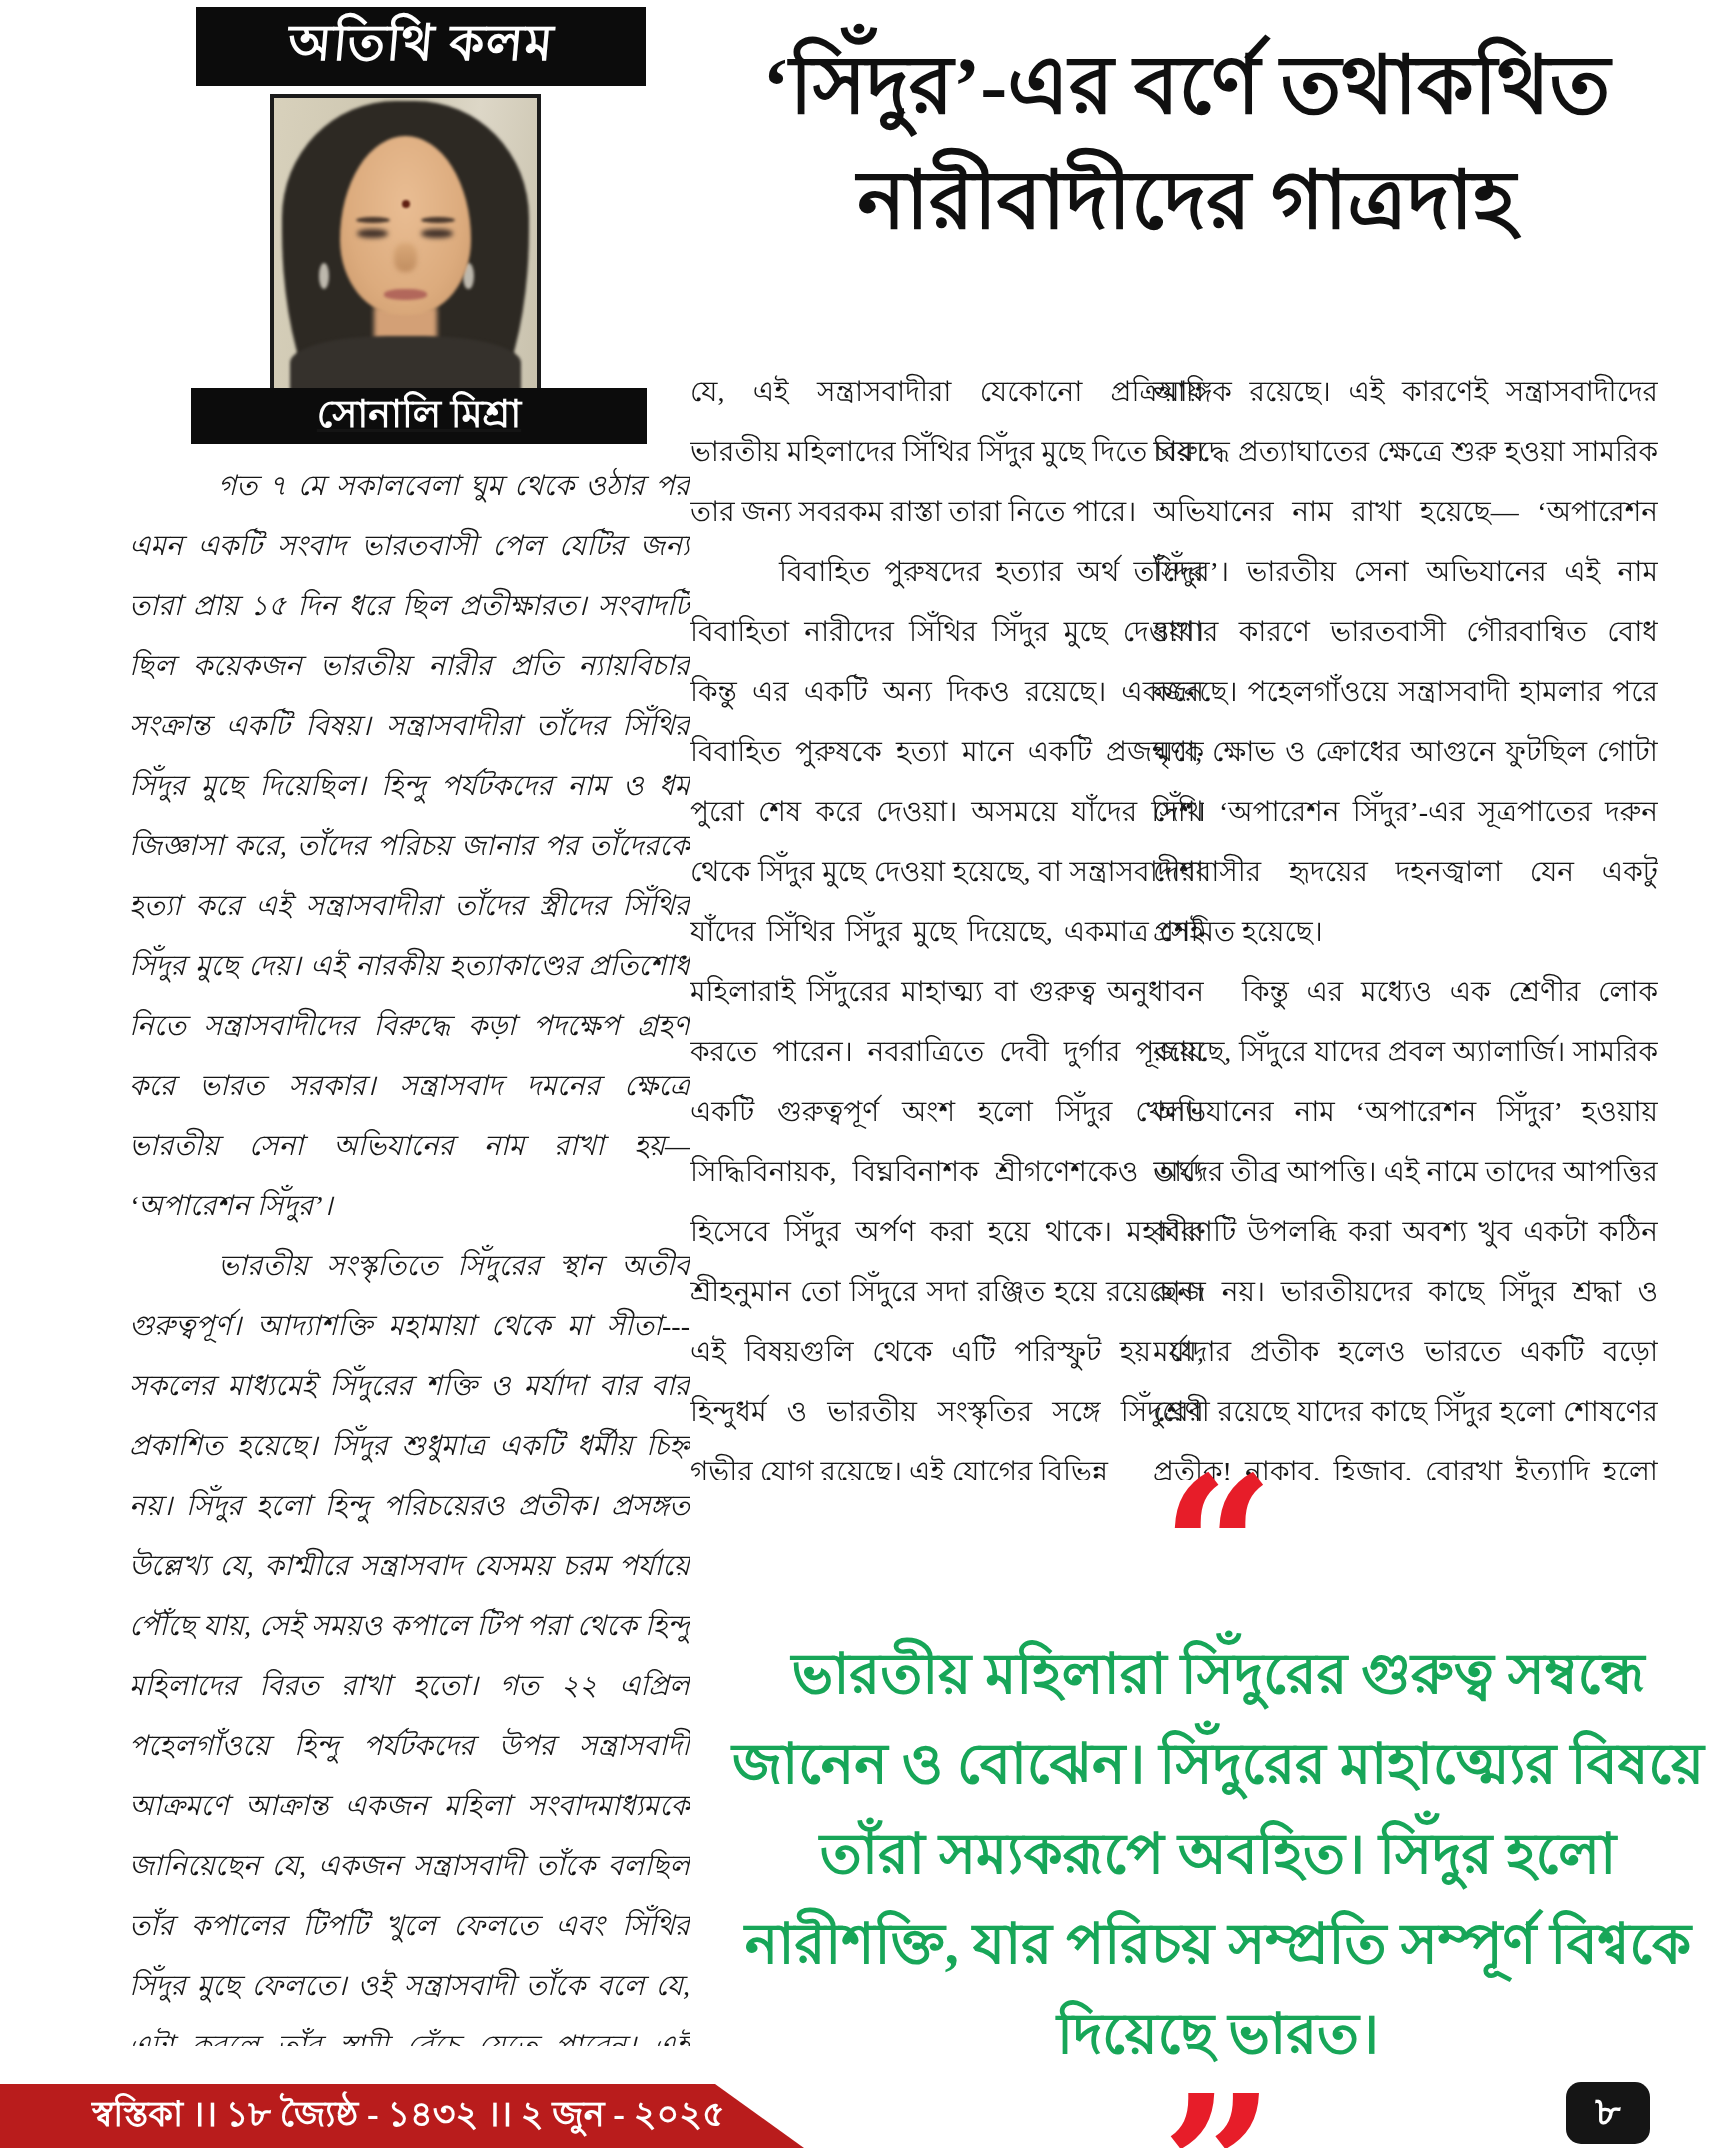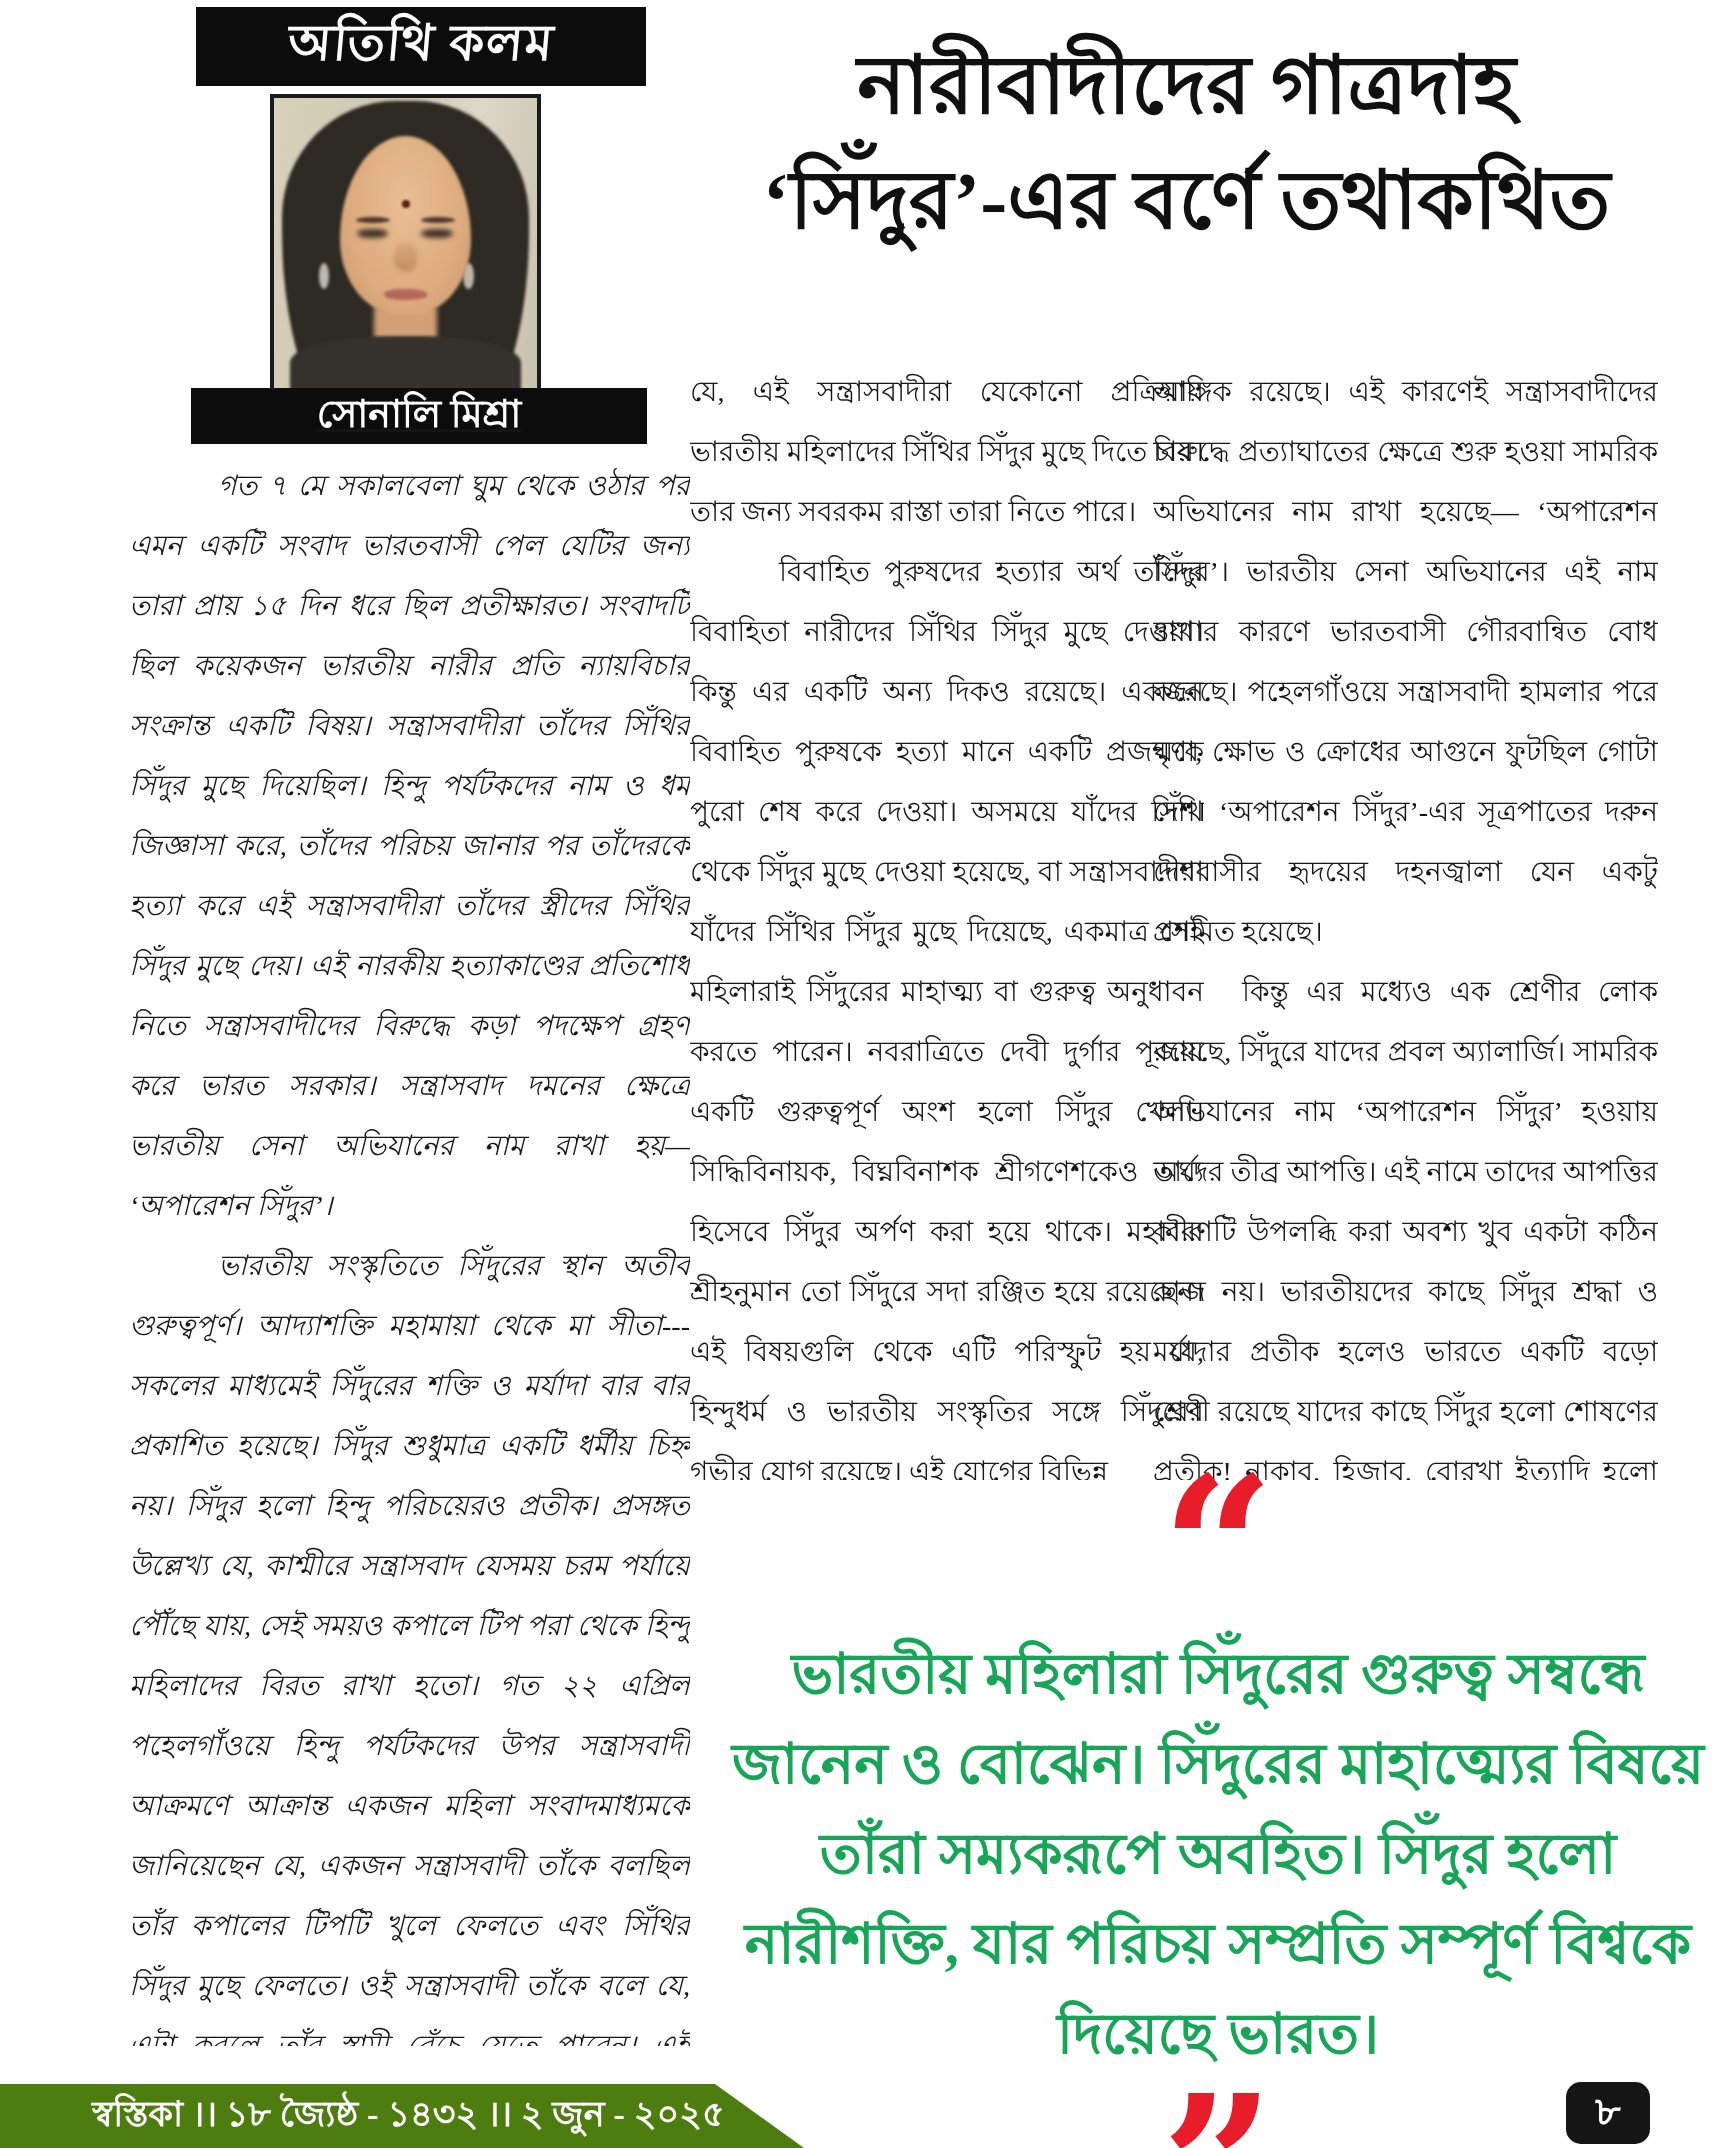--- a/index.html
+++ b/index.html
@@ -78,21 +78,21 @@
     line-height:0.72;height:144px;
   }
   .q-text{
     margin:6.7px auto 0 auto;width:100%;
     font-size:56px;font-weight:bold;line-height:90px;
   }
   .q-close{margin-top:18.5px;height:134px;}
   
   .footer-bar{
     position:absolute;left:0;top:2084px;width:804px;height:64px;
-    background:#4d7c0f;
+    background:#b91c1c;
     clip-path:polygon(0 0,715px 0,804px 100%,0 100%);
     display:flex;align-items:center;padding-left:92px;box-sizing:border-box;
   }
   .footer-bar span{color:#fff;font-size:35px;font-weight:bold;white-space:nowrap;}
   .page-badge{
     position:absolute;left:1566px;top:2082px;width:84px;height:62px;
     background:#151515;border-radius:15px;
     display:flex;align-items:center;justify-content:center;
   }
   .page-badge span{color:#fff;font-size:39px;font-weight:bold;}
@@ -119,22 +119,22 @@
   <div class="ph-bindi"></div>
   <div class="ph-nose"></div>
   <div class="ph-lips"></div>
 </div>
 
 <div class="caption-bar">
   <span>সোনালি মিশ্রা</span>
 </div>
 
 <div class="headline">
+  <div>‘সিঁদুর’-এর বর্ণে তথাকথিত</div>
   <div>নারীবাদীদের গাত্রদাহ</div>
-  <div>‘সিঁদুর’-এর বর্ণে তথাকথিত</div>
 </div>
 
 <div id="col1" class="col">
   <p class="indent">গত ৭ মে সকালবেলা ঘুম থেকে ওঠার পর এমন একটি সংবাদ ভারতবাসী পেল যেটির জন্য তারা প্রায় ১৫ দিন ধরে ছিল প্রতীক্ষারত। সংবাদটি ছিল কয়েকজন ভারতীয় নারীর প্রতি ন্যায়বিচার সংক্রান্ত একটি বিষয়। সন্ত্রাসবাদীরা তাঁদের সিঁথির সিঁদুর মুছে দিয়েছিল। হিন্দু পর্যটকদের নাম ও ধর্ম জিজ্ঞাসা করে, তাঁদের পরিচয় জানার পর তাঁদেরকে হত্যা করে এই সন্ত্রাসবাদীরা তাঁদের স্ত্রীদের সিঁথির সিঁদুর মুছে দেয়। এই নারকীয় হত্যাকাণ্ডের প্রতিশোধ নিতে সন্ত্রাসবাদীদের বিরুদ্ধে কড়া পদক্ষেপ গ্রহণ করে ভারত সরকার। সন্ত্রাসবাদ দমনের ক্ষেত্রে ভারতীয় সেনা অভিযানের নাম রাখা হয়— ‘অপারেশন সিঁদুর’।</p>
   <p class="indent">ভারতীয় সংস্কৃতিতে সিঁদুরের স্থান অতীব গুরুত্বপূর্ণ। আদ্যাশক্তি মহামায়া থেকে মা সীতা--- সকলের মাধ্যমেই সিঁদুরের শক্তি ও মর্যাদা বার বার প্রকাশিত হয়েছে। সিঁদুর শুধুমাত্র একটি ধর্মীয় চিহ্ন নয়। সিঁদুর হলো হিন্দু পরিচয়েরও প্রতীক। প্রসঙ্গত উল্লেখ্য যে, কাশ্মীরে সন্ত্রাসবাদ যেসময় চরম পর্যায়ে পৌঁছে যায়, সেই সময়ও কপালে টিপ পরা থেকে হিন্দু মহিলাদের বিরত রাখা হতো। গত ২২ এপ্রিল পহেলগাঁওয়ে হিন্দু পর্যটকদের উপর সন্ত্রাসবাদী আক্রমণে আক্রান্ত একজন মহিলা সংবাদমাধ্যমকে জানিয়েছেন যে, একজন সন্ত্রাসবাদী তাঁকে বলছিল তাঁর কপালের টিপটি খুলে ফেলতে এবং সিঁথির সিঁদুর মুছে ফেলতে। ওই সন্ত্রাসবাদী তাঁকে বলে যে, এটা করলে তাঁর স্বামী বেঁচে যেতে পারেন। এই ঘটনাগুলি থেকে এটা স্পষ্ট</p>
 </div>
 <div id="col2" class="col">
   <p>যে, এই সন্ত্রাসবাদীরা যেকোনো প্রক্রিয়ায় ভারতীয় মহিলাদের সিঁথির সিঁদুর মুছে দিতে চায়। তার জন্য সবরকম রাস্তা তারা নিতে পারে।</p>
   <p class="indent">বিবাহিত পুরুষদের হত্যার অর্থ তাঁদের বিবাহিতা নারীদের সিঁথির সিঁদুর মুছে দেওয়া। কিন্তু এর একটি অন্য দিকও রয়েছে। একজন বিবাহিত পুরুষকে হত্যা মানে একটি প্রজন্মকে পুরো শেষ করে দেওয়া। অসময়ে যাঁদের সিঁথি থেকে সিঁদুর মুছে দেওয়া হয়েছে, বা সন্ত্রাসবাদীরা যাঁদের সিঁথির সিঁদুর মুছে দিয়েছে, একমাত্র সেই মহিলারাই সিঁদুরের মাহাত্ম্য বা গুরুত্ব অনুধাবন করতে পারেন। নবরাত্রিতে দেবী দুর্গার পূজায় একটি গুরুত্বপূর্ণ অংশ হলো সিঁদুর খেলা। সিদ্ধিবিনায়ক, বিঘ্নবিনাশক শ্রীগণেশকেও অর্ঘ্য হিসেবে সিঁদুর অর্পণ করা হয়ে থাকে। মহাবীর শ্রীহনুমান তো সিঁদুরে সদা রঞ্জিত হয়ে রয়েছেন। এই বিষয়গুলি থেকে এটি পরিস্ফুট হয় যে, হিন্দুধর্ম ও ভারতীয় সংস্কৃতির সঙ্গে সিঁদুরের গভীর যোগ রয়েছে। এই যোগের বিভিন্ন</p>
 </div>

